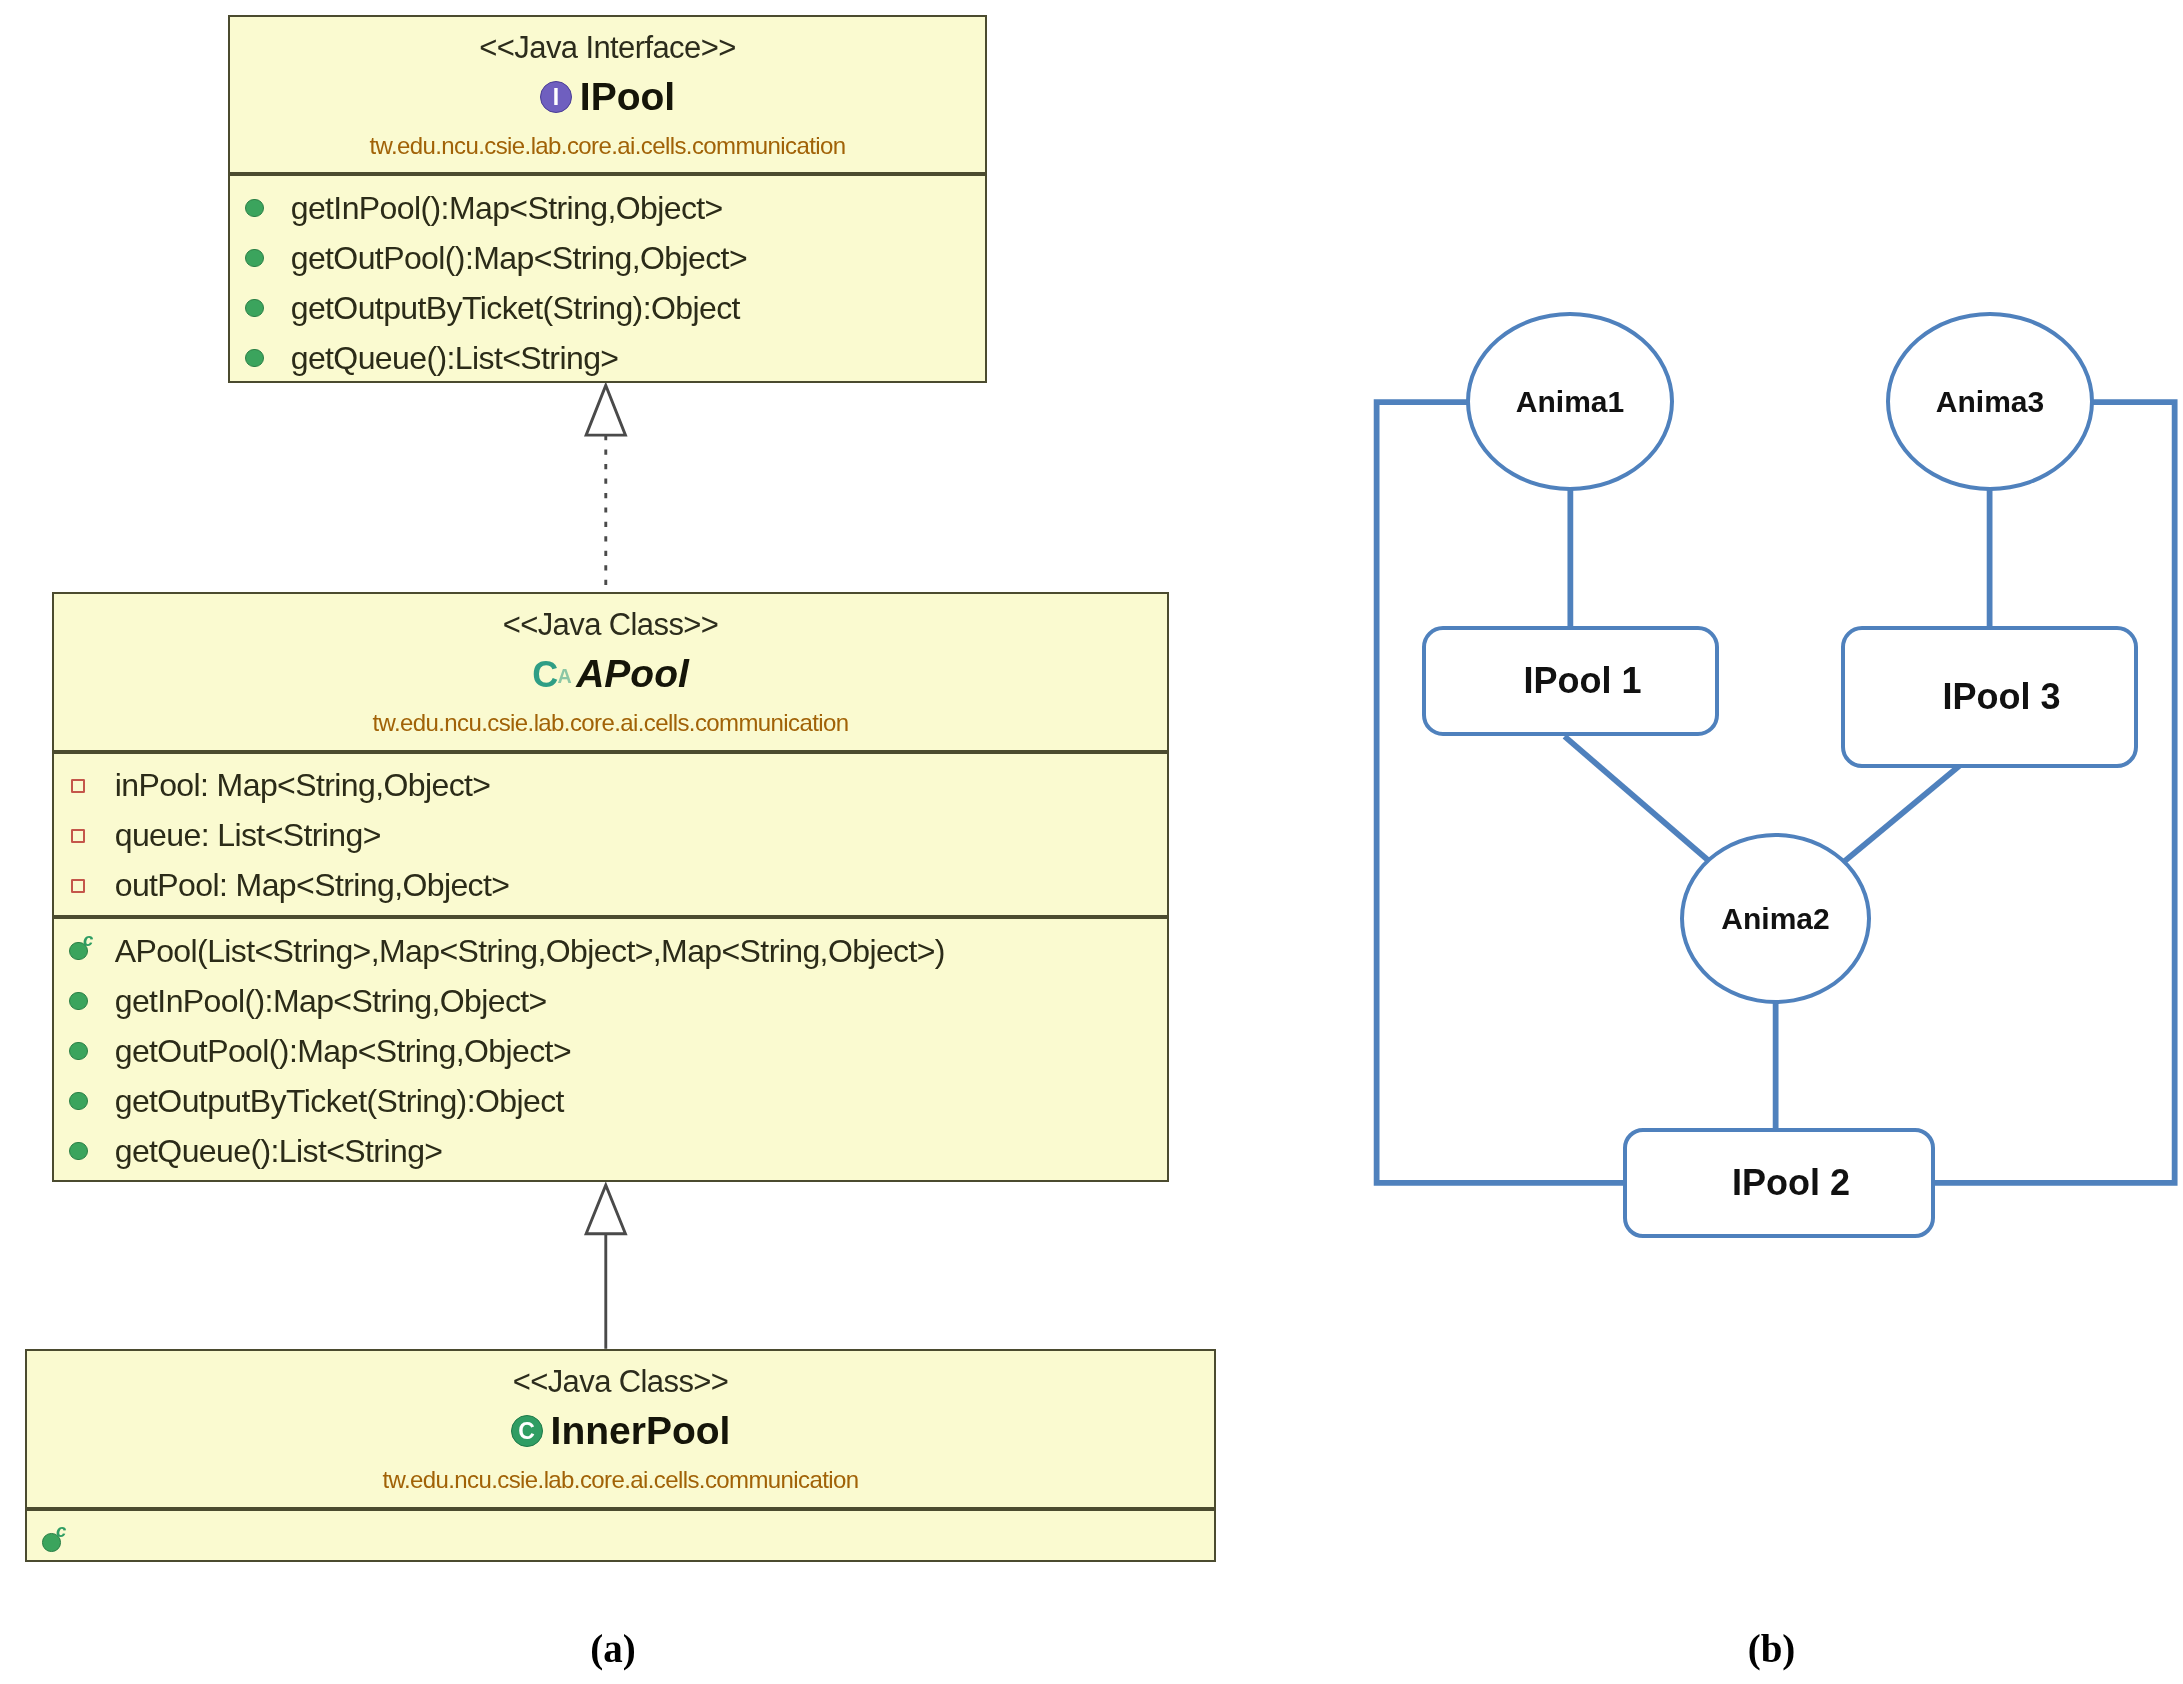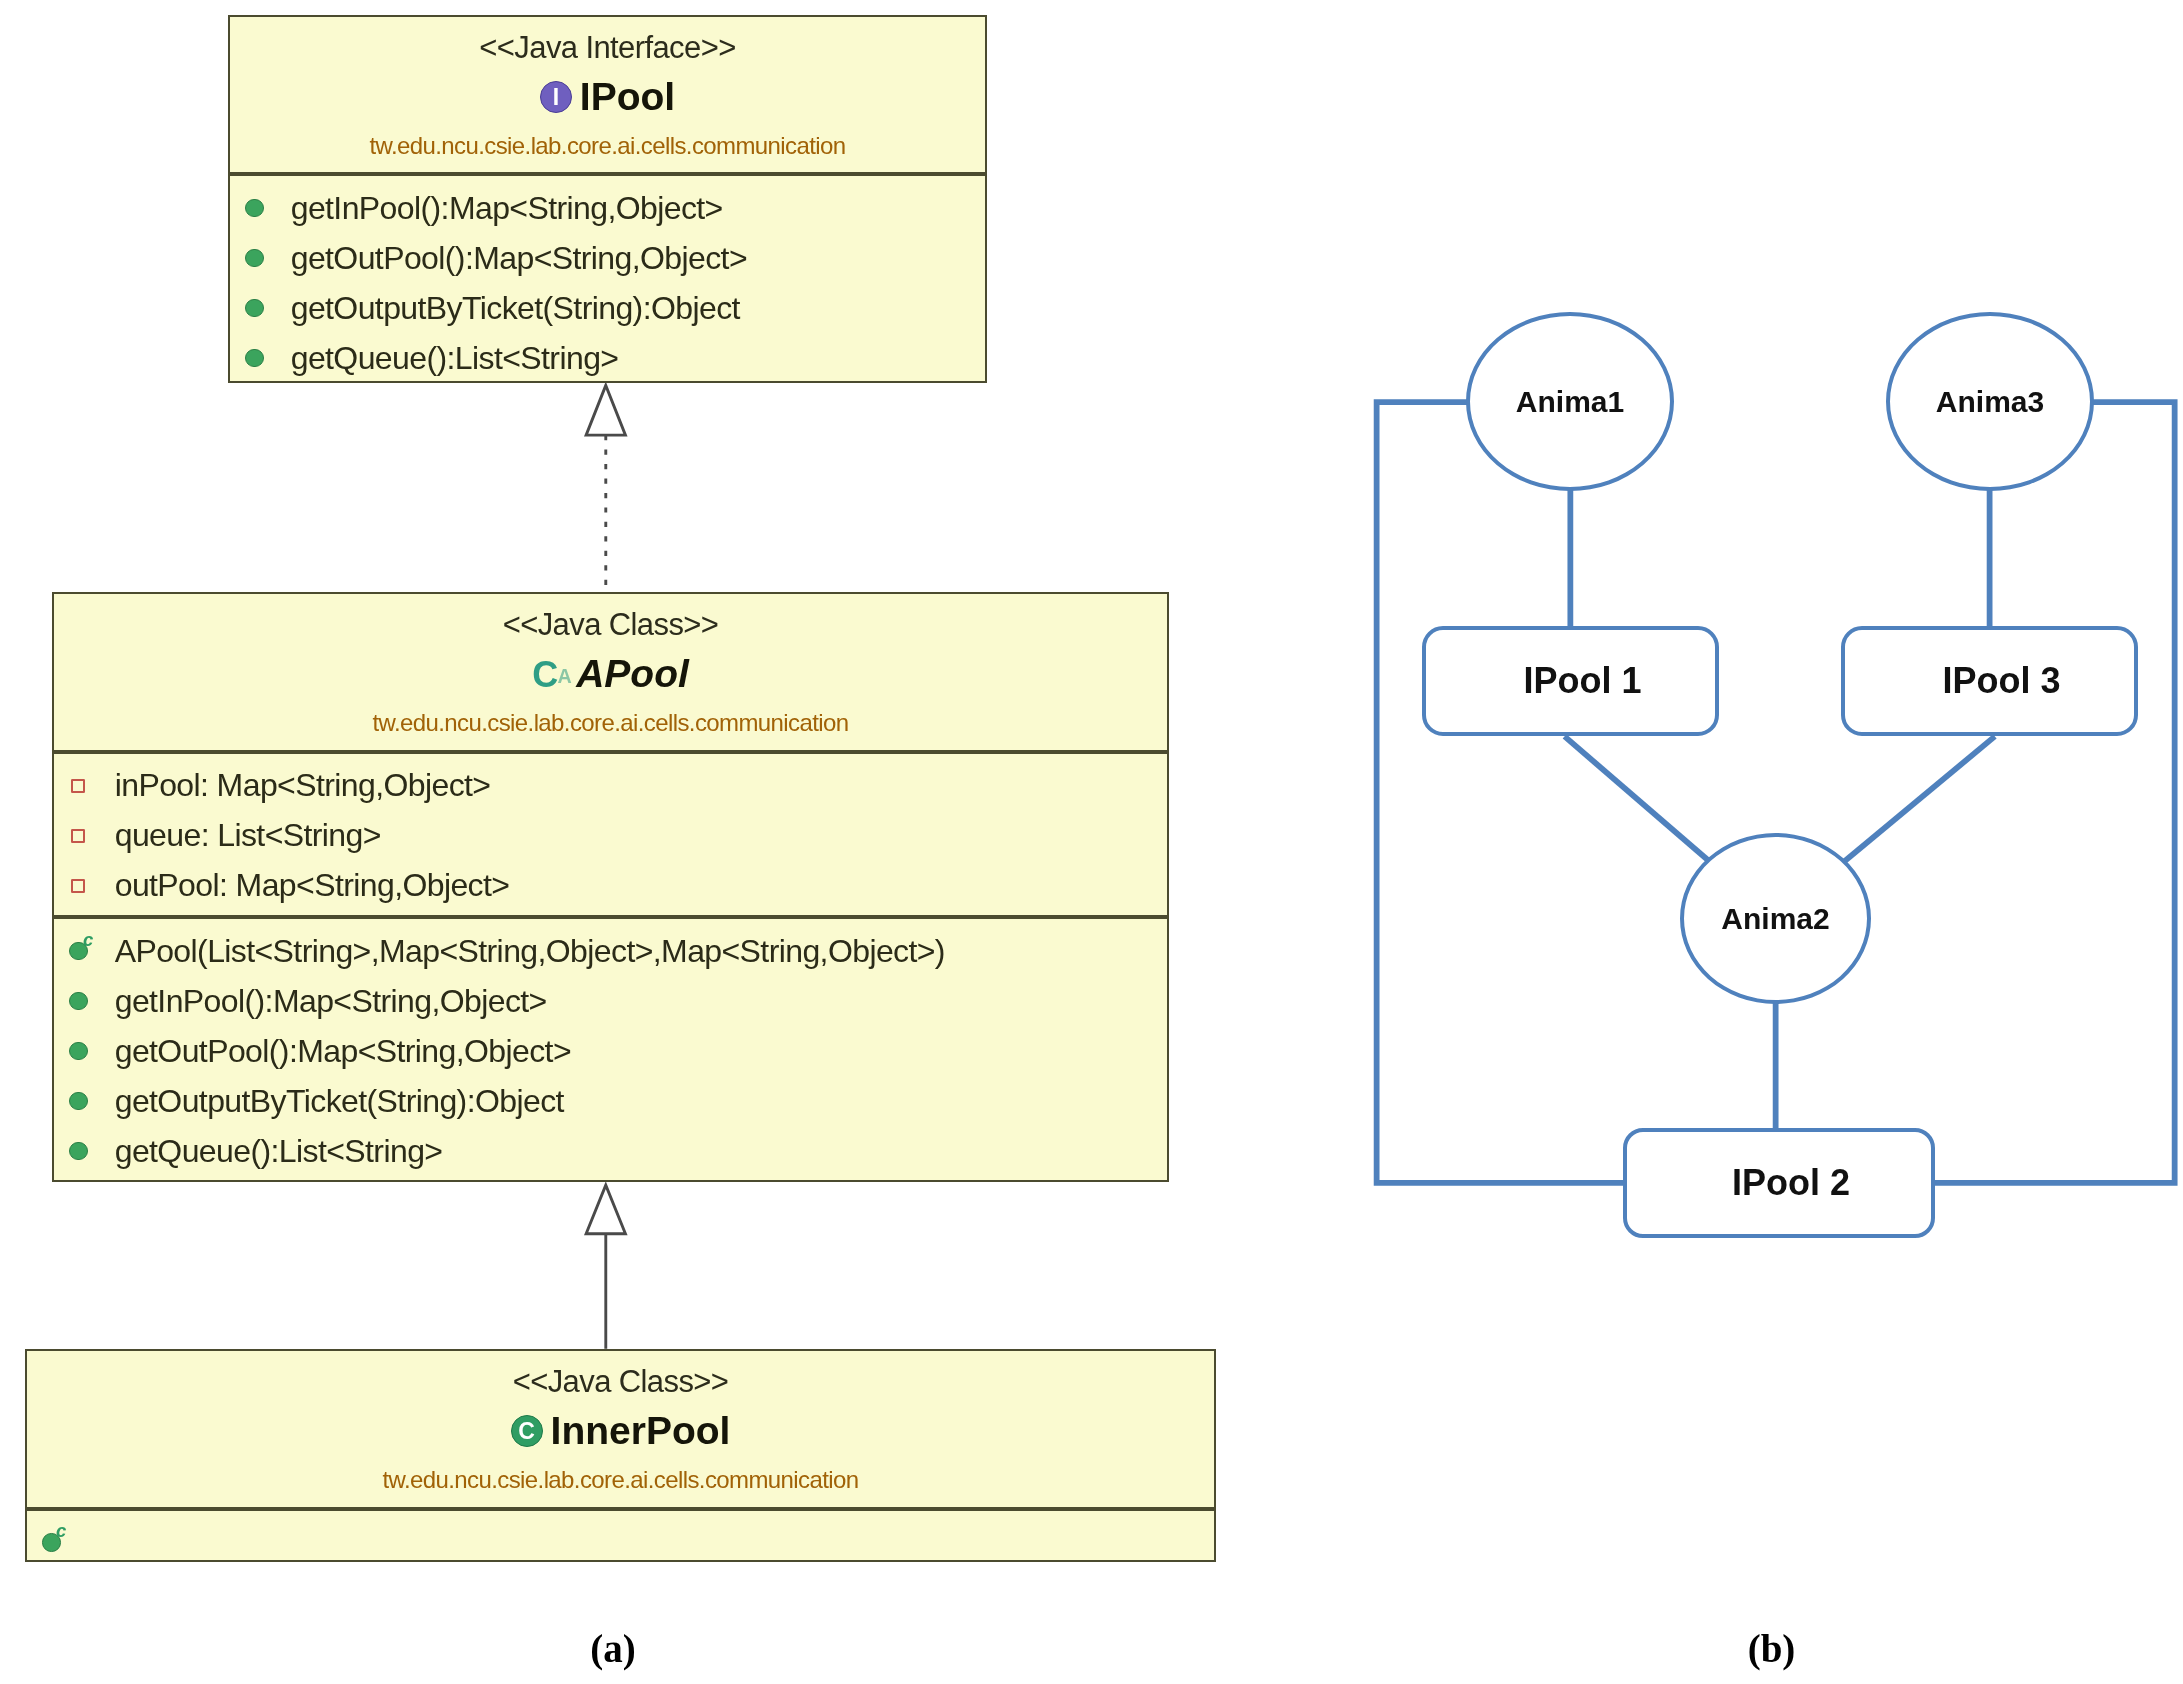--- a/index.html
+++ b/index.html
@@ -73,21 +73,21 @@
   }
   .net-rect {
     position:absolute; background:#ffffff; border:4px solid #4F81BD; border-radius:21px;
     display:flex; justify-content:center; align-items:center;
     color:#111111; font-weight:bold; font-size:36px;padding-left:24px;
   }
   #n-anima1 { left:1457px; top:312px;  width:208px; height:179px; }
   #n-anima3 { left:1877px; top:312px;  width:208px; height:179px; }
   #n-anima2 { left:1671px; top:833px; width:191px; height:171px; }
   #n-ipool1 { left:1413px; top:626px; width:297px; height:110px; }
-  #n-ipool3 { left:1832px; top:626px; width:297px; height:110px; }
+  #n-ipool3 { left:1832px; top:626px; width:297px; height:142px; }
   #n-ipool2 { left:1614px; top:1128px; width:312px; height:110px;border-radius:20px; }
 
   
   .caption {
     position:absolute; top:1614px; height:69px; display:flex; justify-content:center; align-items:center;
     font-family:"Liberation Serif", serif; font-weight:bold; font-size:39px; color:#000000;
   }
   #cap-a { left:0px;    width:1208px; }
   #cap-b { left:1342px; width:841px; }
 </style>

